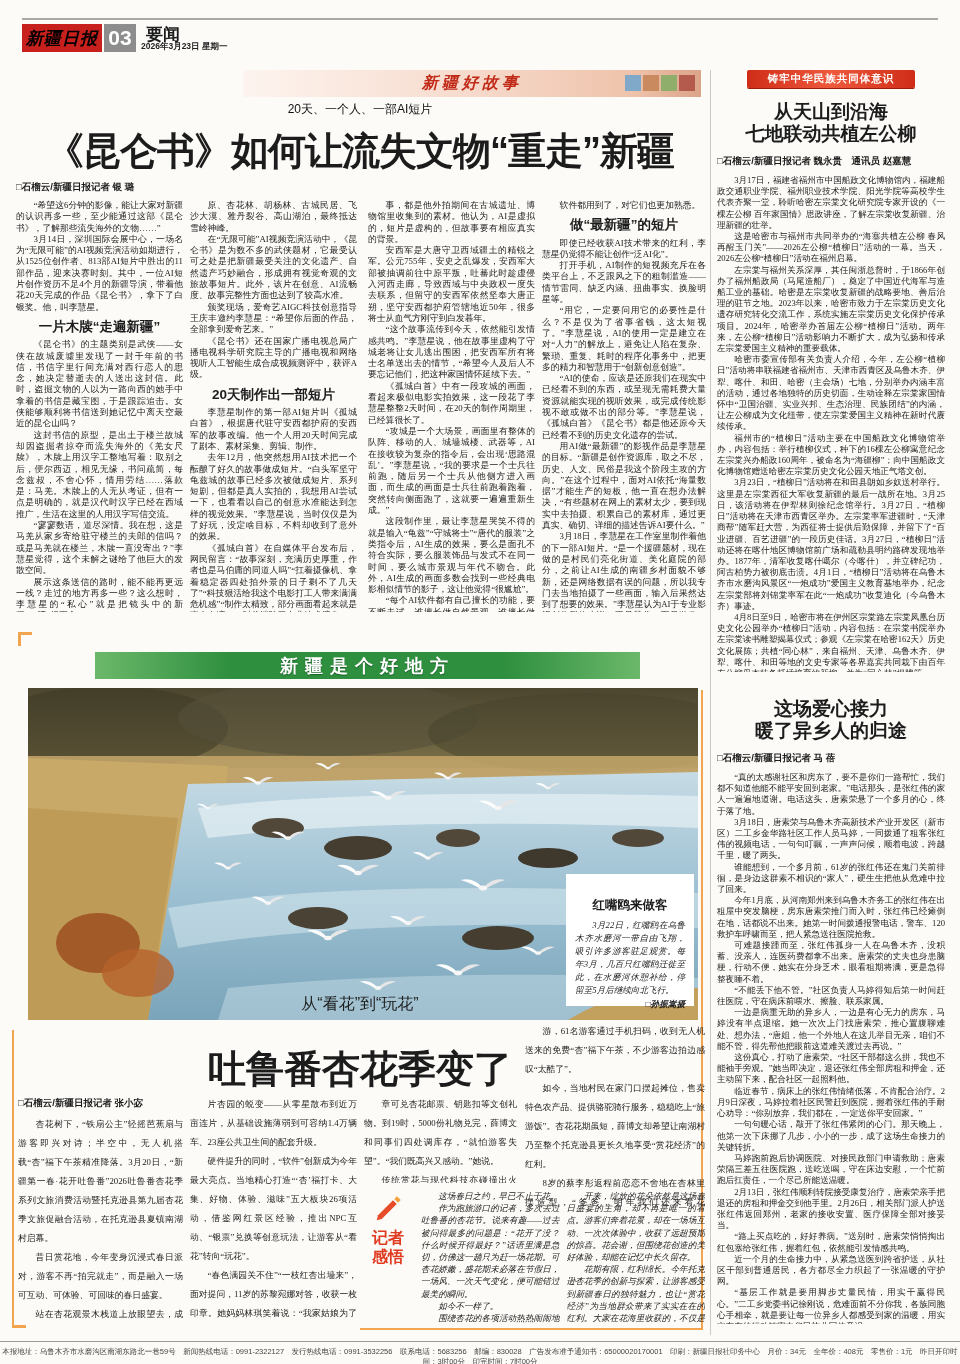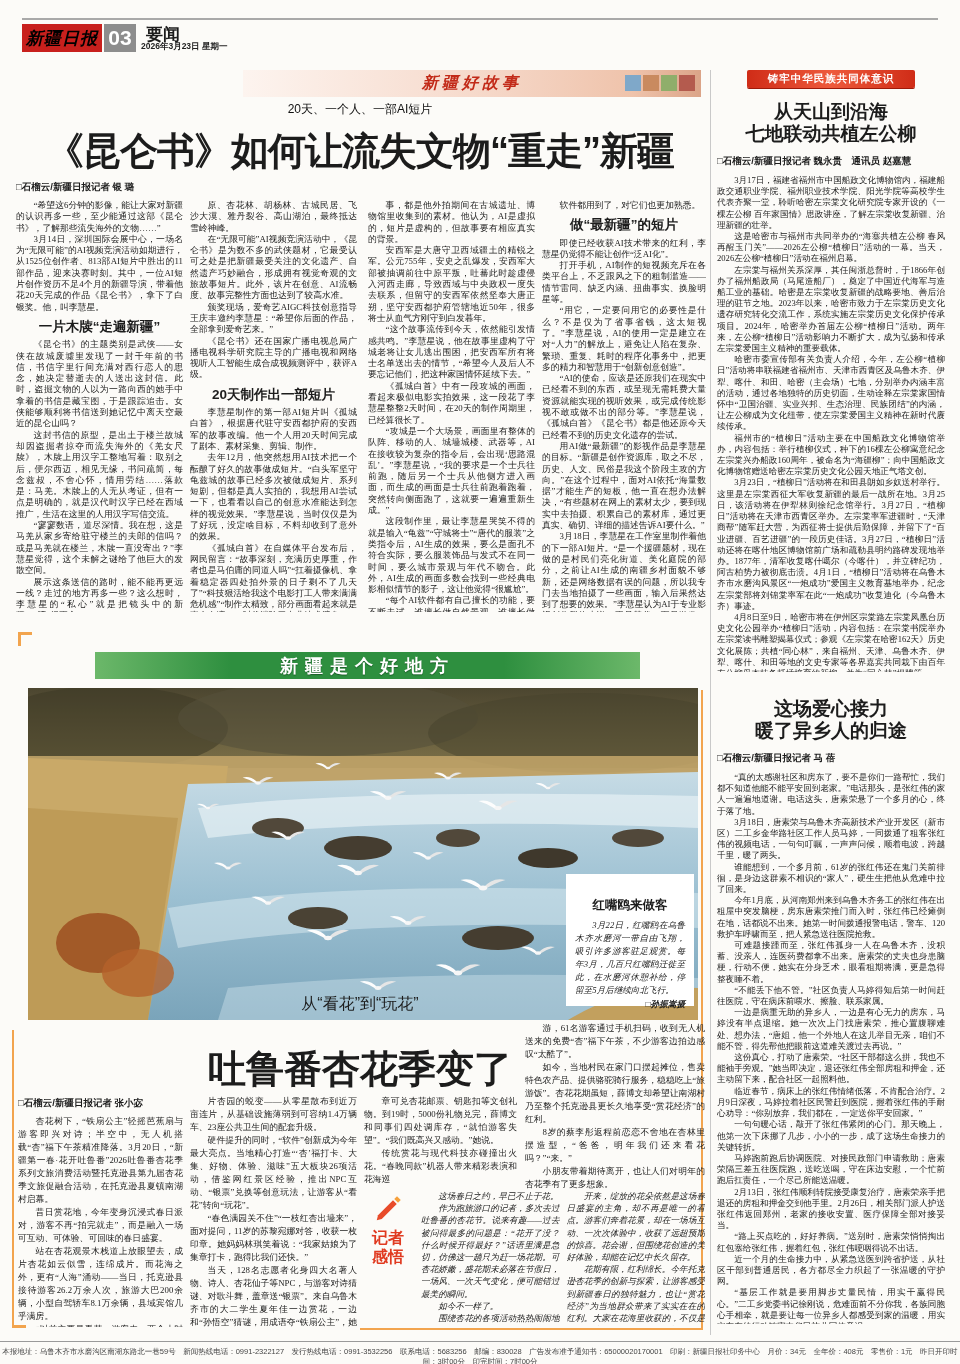--- a/index.html
+++ b/index.html
@@ -86,21 +86,21 @@
   .fr-right{left:701px;top:690px;width:2px;height:640px;}
   .fr-bottom{left:360px;top:1328px;width:343px;height:2px;}
 
   
   .b-kicker{position:absolute;left:170px;top:994px;width:380px;text-align:center;
             font-family:"Liberation Sans","DejaVu Sans",sans-serif;font-size:16px;}
   .b-headline{position:absolute;left:130px;top:1044px;width:460px;text-align:center;
             font-family:"Liberation Sans","DejaVu Sans",sans-serif;font-weight:900;font-size:38px;}
   .b-byline{position:absolute;left:18px;top:1097px;width:165px;
             font-family:"Liberation Sans","DejaVu Sans",sans-serif;font-weight:bold;font-size:9.5px;}
-  .bcol{position:absolute;overflow:hidden;font-size:8.8px;line-height:13px;}
+  .bcol{position:absolute;overflow:hidden;font-size:8.8px;line-height:19px;}
   #bcol1{left:18px;top:1115px;width:165px;height:212px;}
   #bcol2{left:190px;top:1095px;width:167px;height:232px;}
   #bcol3{left:364px;top:1095px;width:153px;height:88px;}
   #bcol4{left:525px;top:1022px;width:180px;height:188px;}
 
   
   .reporter-box{position:absolute;left:362px;top:1190px;width:343px;height:136px;
             display:flex;gap:7px;overflow:hidden;}
   .rn-label-zone{width:52px;flex:none;padding-top:4px;text-align:center;}
   .rn-label{color:#e03a20;font-family:"Liberation Sans","DejaVu Sans",sans-serif;
@@ -209,21 +209,21 @@
         <p class="para">谁能想到，一个多月前，61岁的张红伟还在鬼门关前徘徊，是身边这群素不相识的“家人”，硬生生把他从危难中拉了回来。</p>
         <p class="para">今年1月底，从河南郑州来到乌鲁木齐务工的张红伟在出租屋中突发脑梗，房东唐素荣推门而入时，张红伟已经瘫倒在地，话都说不出来。她第一时间拨通报警电话，警车、120救护车呼啸而至，把人紧急送往医院抢救。</p>
         <p class="para">可难题接踵而至，张红伟孤身一人在乌鲁木齐，没积蓄、没亲人，连医药费都拿不出来。唐素荣的丈夫也身患脑梗，行动不便，她实在分身乏术，眼看租期将满，更是急得整夜睡不着。</p>
         <p class="para">“不能丢下他不管。”社区负责人马婷得知后第一时间赶往医院，守在病床前喂水、擦脸、联系家属。</p>
         <p class="para">一边是病重无助的异乡人，一边是有心无力的房东，马婷没有半点退缩。她一次次上门找唐素荣，推心置腹聊难处、想办法，“唐姐，他一个外地人在这儿举目无亲，咱们不能不管，得先帮他把眼前这道难关渡过去再说。”</p>
         <p class="para">这份真心，打动了唐素荣。“社区干部都这么拼，我也不能袖手旁观。”她当即决定，退还张红伟全部房租和押金，还主动留下来，配合社区一起照料他。</p>
         <p class="para">临近春节，病床上的张红伟情绪低落，不肯配合治疗。2月9日深夜，马婷拉着社区民警赶到医院，握着张红伟的手耐心劝导：“你别放弃，我们都在，一定送你平安回家。”</p>
         <p class="para">一句句暖心话，敲开了张红伟紧闭的心门。那天晚上，他第一次下床挪了几步，小小的一步，成了这场生命接力的关键转折。</p>
         <p class="para">马婷跑前跑后协调医院、对接民政部门申请救助；唐素荣隔三差五往医院跑，送吃送喝，守在床边安慰，一个忙前跑后扛责任，一个尽己所能送温暖。</p>
         <p class="para">2月13日，张红伟顺利转院接受康复治疗，唐素荣亲手把退还的房租和押金交到他手里。2月26日，相关部门派人护送张红伟返回郑州，老家的接收安置、医疗保障全部对接妥当。</p>
-        <p class="para">“路上买点吃的，好好养病。”送别时，唐素荣悄悄掏出红包塞给张红伟，握着红包，张红伟哽咽得说不出话。</p>
+        <p class="para">“路上买点吃的，好好养病。”送别时，唐素荣悄悄掏出红包塞给张红伟，握着红包，依然能引发情感共鸣。</p>
         <p class="para">近一个月的生命接力中，从紧急送医到跨省护送，从社区干部到普通居民，各方都尽全力织起了一张温暖的守护网。</p>
         <p class="para">“基层工作就是要用脚步丈量民情，用实干赢得民心。”二工乡党委书记徐刚说，危难面前不分你我，各族同胞心手相牵，就是要让每一位异乡人都感受到家的温暖，用实实在在的行动铸牢中华民族共同体意识。</p>
       </div>
   </div>
 
   <div class="green-banner">
     <span>新疆是个好地方</span>
   </div>
 
   <div class="photo-wrap">

